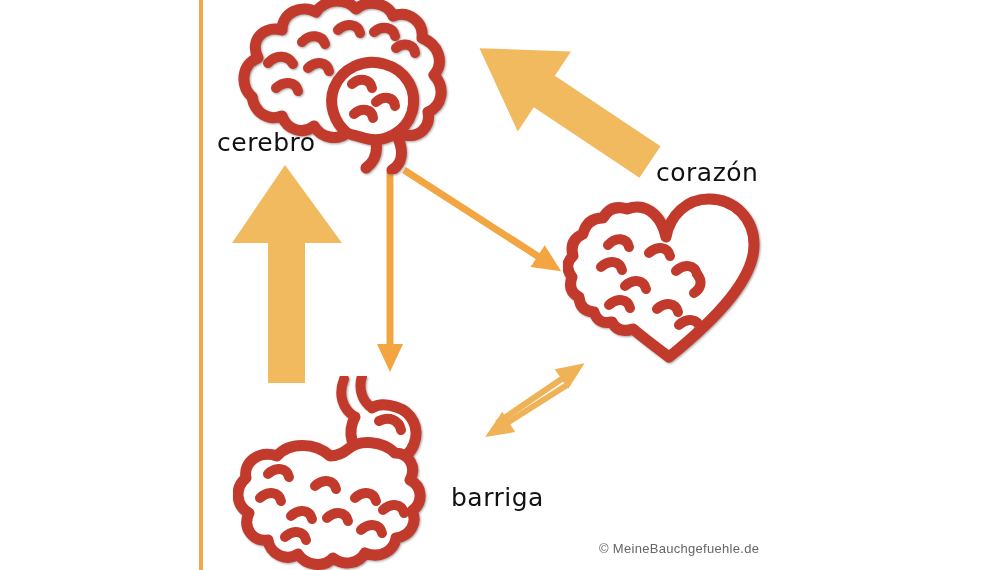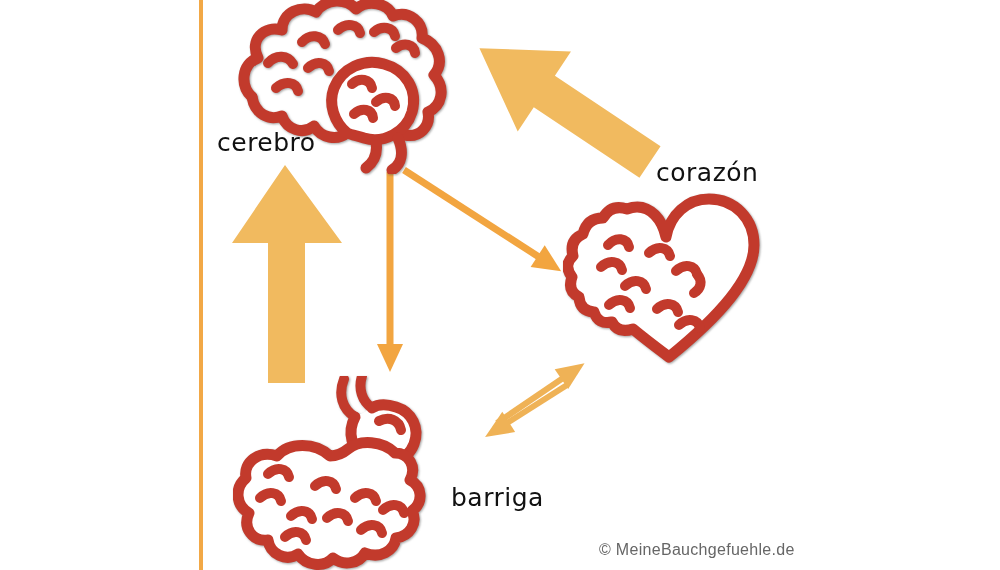--- a/index.html
+++ b/index.html
@@ -8,21 +8,21 @@
     overflow:hidden;font-family:"DejaVu Sans", sans-serif;
   }
   .frame-line{position:absolute;top:0;bottom:0;background:#F2A846;}
   .frame-line.left{left:199px;width:4px;}
   .frame-line.right{left:797px;width:6px;background:linear-gradient(90deg,#F2A846 0 2px,#F7C878 2px 4px,#F2A846 4px 6px);}
   .node-label{
     position:absolute;color:#111111;font-size:25px;letter-spacing:0.5px;
     white-space:nowrap;line-height:1.1;
   }
   .watermark{
-    position:absolute;left:599px;top:541px;color:#666666;font-size:16px;
+    position:absolute;left:599px;top:541px;color:#666666;font-size:13px;
     font-family:"Liberation Sans", sans-serif;letter-spacing:0.3px;white-space:nowrap;
   }
   .organ{position:absolute;filter:drop-shadow(1.2px 1.4px 0.8px rgba(70,70,70,0.5));}
   .organ path{fill:none;stroke:#C23A2C;stroke-linecap:round;stroke-linejoin:round;}
   .organ path.blob{fill:#ffffff;}
   #arrow-layer{position:absolute;left:0;top:0;}
 </style>
 </head>
 <body>
 

